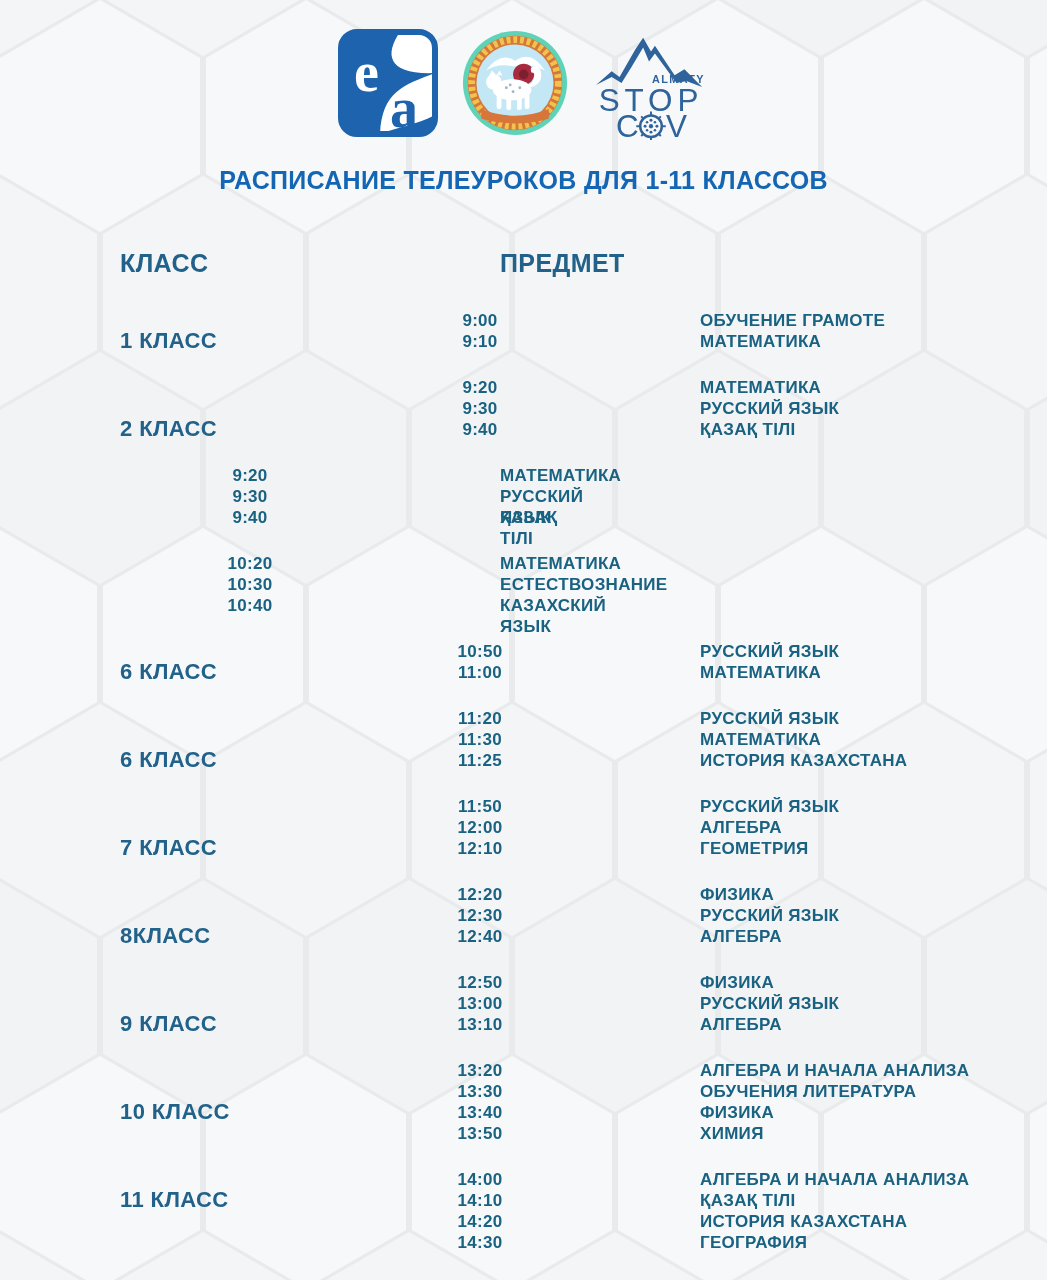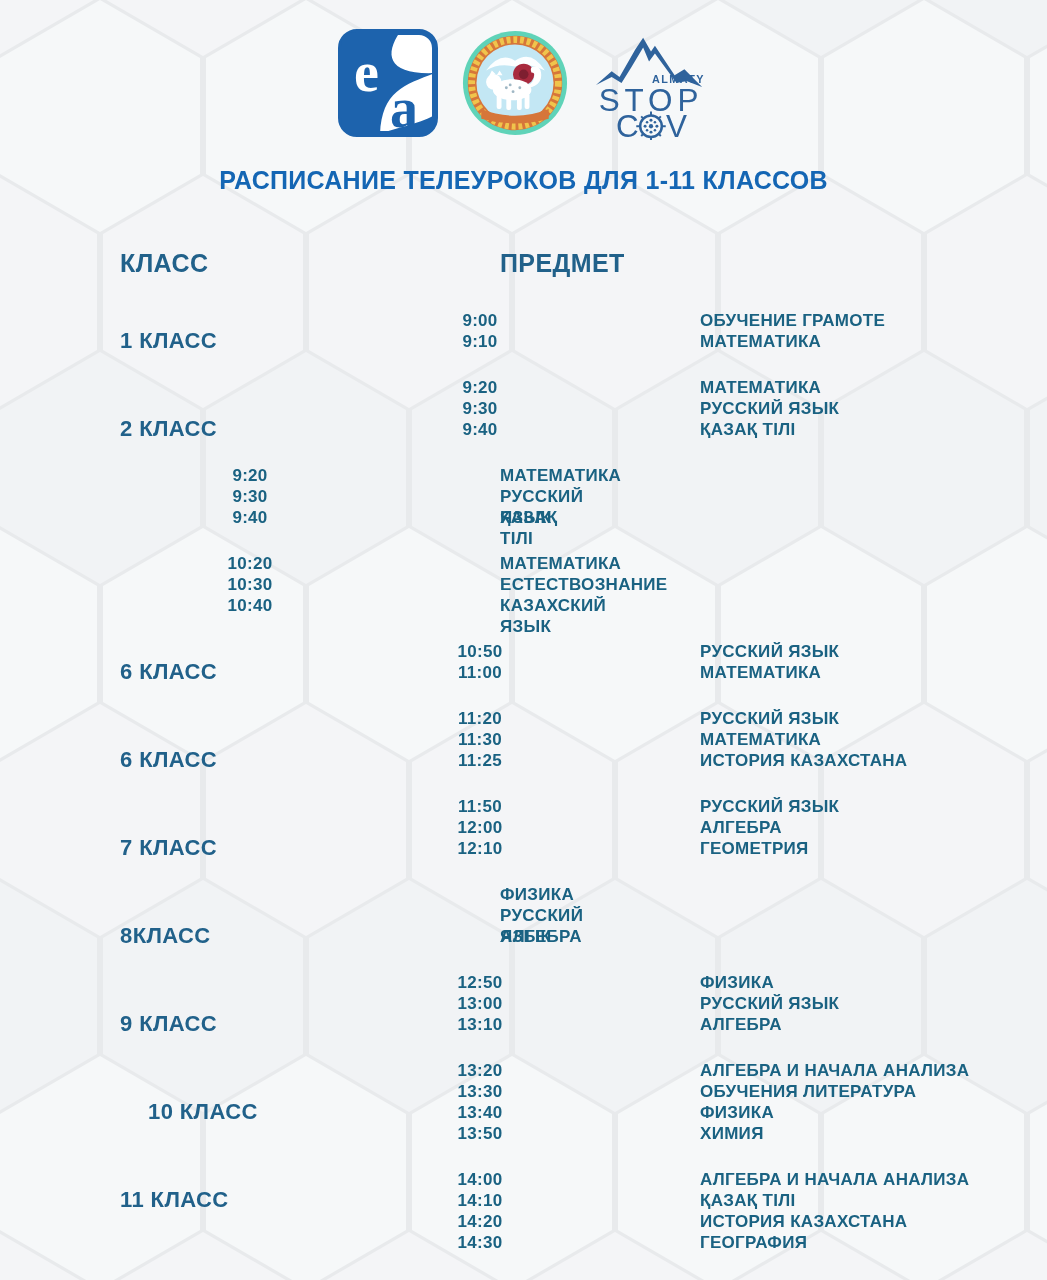--- a/index.html
+++ b/index.html
@@ -31,21 +31,21 @@
 
   .rows{margin-top:32px;}
   .row{margin-bottom:25px;}
   .row:last-child{margin-bottom:0;}
   .cell-label{align-self:end;color:var(--heading-color);font-size:22px;line-height:27px;
     letter-spacing:.4px;transform:translateY(2px);}
   .cell-times{text-align:center;color:var(--cell-color);}
   .cell-subjects{padding-left:120px;color:var(--cell-color);}
   .time-line,.subject-line{height:21px;line-height:21px;font-size:17px;letter-spacing:.3px;}
   
-  .rows .row:nth-child(10) .cell-label{padding-bottom:21px;margin-left:28px;}
+  .rows .row:nth-child(10) .cell-label{padding-bottom:21px;}
   .rows .row:nth-child(11) .cell-label{padding-bottom:42px;}
 </style>
 </head>
 <body>
 
 <div class="poster" style="--title-color: #1466b4; --heading-color: #21618a; --cell-color: #1a6282;">
   <div class="hex-bg" id="hex-bg" style="background: rgb(232, 234, 236);">
       <div class="hex" style="left: -103px; top: -176px; background: rgb(244, 245, 247);"></div>
       <div class="hex" style="left: 103px; top: -176px; background: rgb(244, 245, 247);"></div>
       <div class="hex" style="left: 309px; top: -176px; background: rgb(244, 245, 247);"></div>
@@ -274,20 +274,25 @@
           </div>
     <div class="cell-subjects">
             <div class="subject-line">РУССКИЙ ЯЗЫК</div>
             <div class="subject-line">АЛГЕБРА</div>
             <div class="subject-line">ГЕОМЕТРИЯ</div>
           </div>
   </div>
 
   <div class="row">
     <div class="cell-label">8КЛАСС</div>
+    <div class="cell-times">
+            <div class="time-line">12:20</div>
+            <div class="time-line">12:30</div>
+            <div class="time-line">12:40</div>
+          </div>
     <div class="cell-subjects">
             <div class="subject-line">ФИЗИКА</div>
             <div class="subject-line">РУССКИЙ ЯЗЫК</div>
             <div class="subject-line">АЛГЕБРА</div>
           </div>
   </div>
 
   <div class="row">
     <div class="cell-label">9 КЛАСС</div>
     <div class="cell-times">

